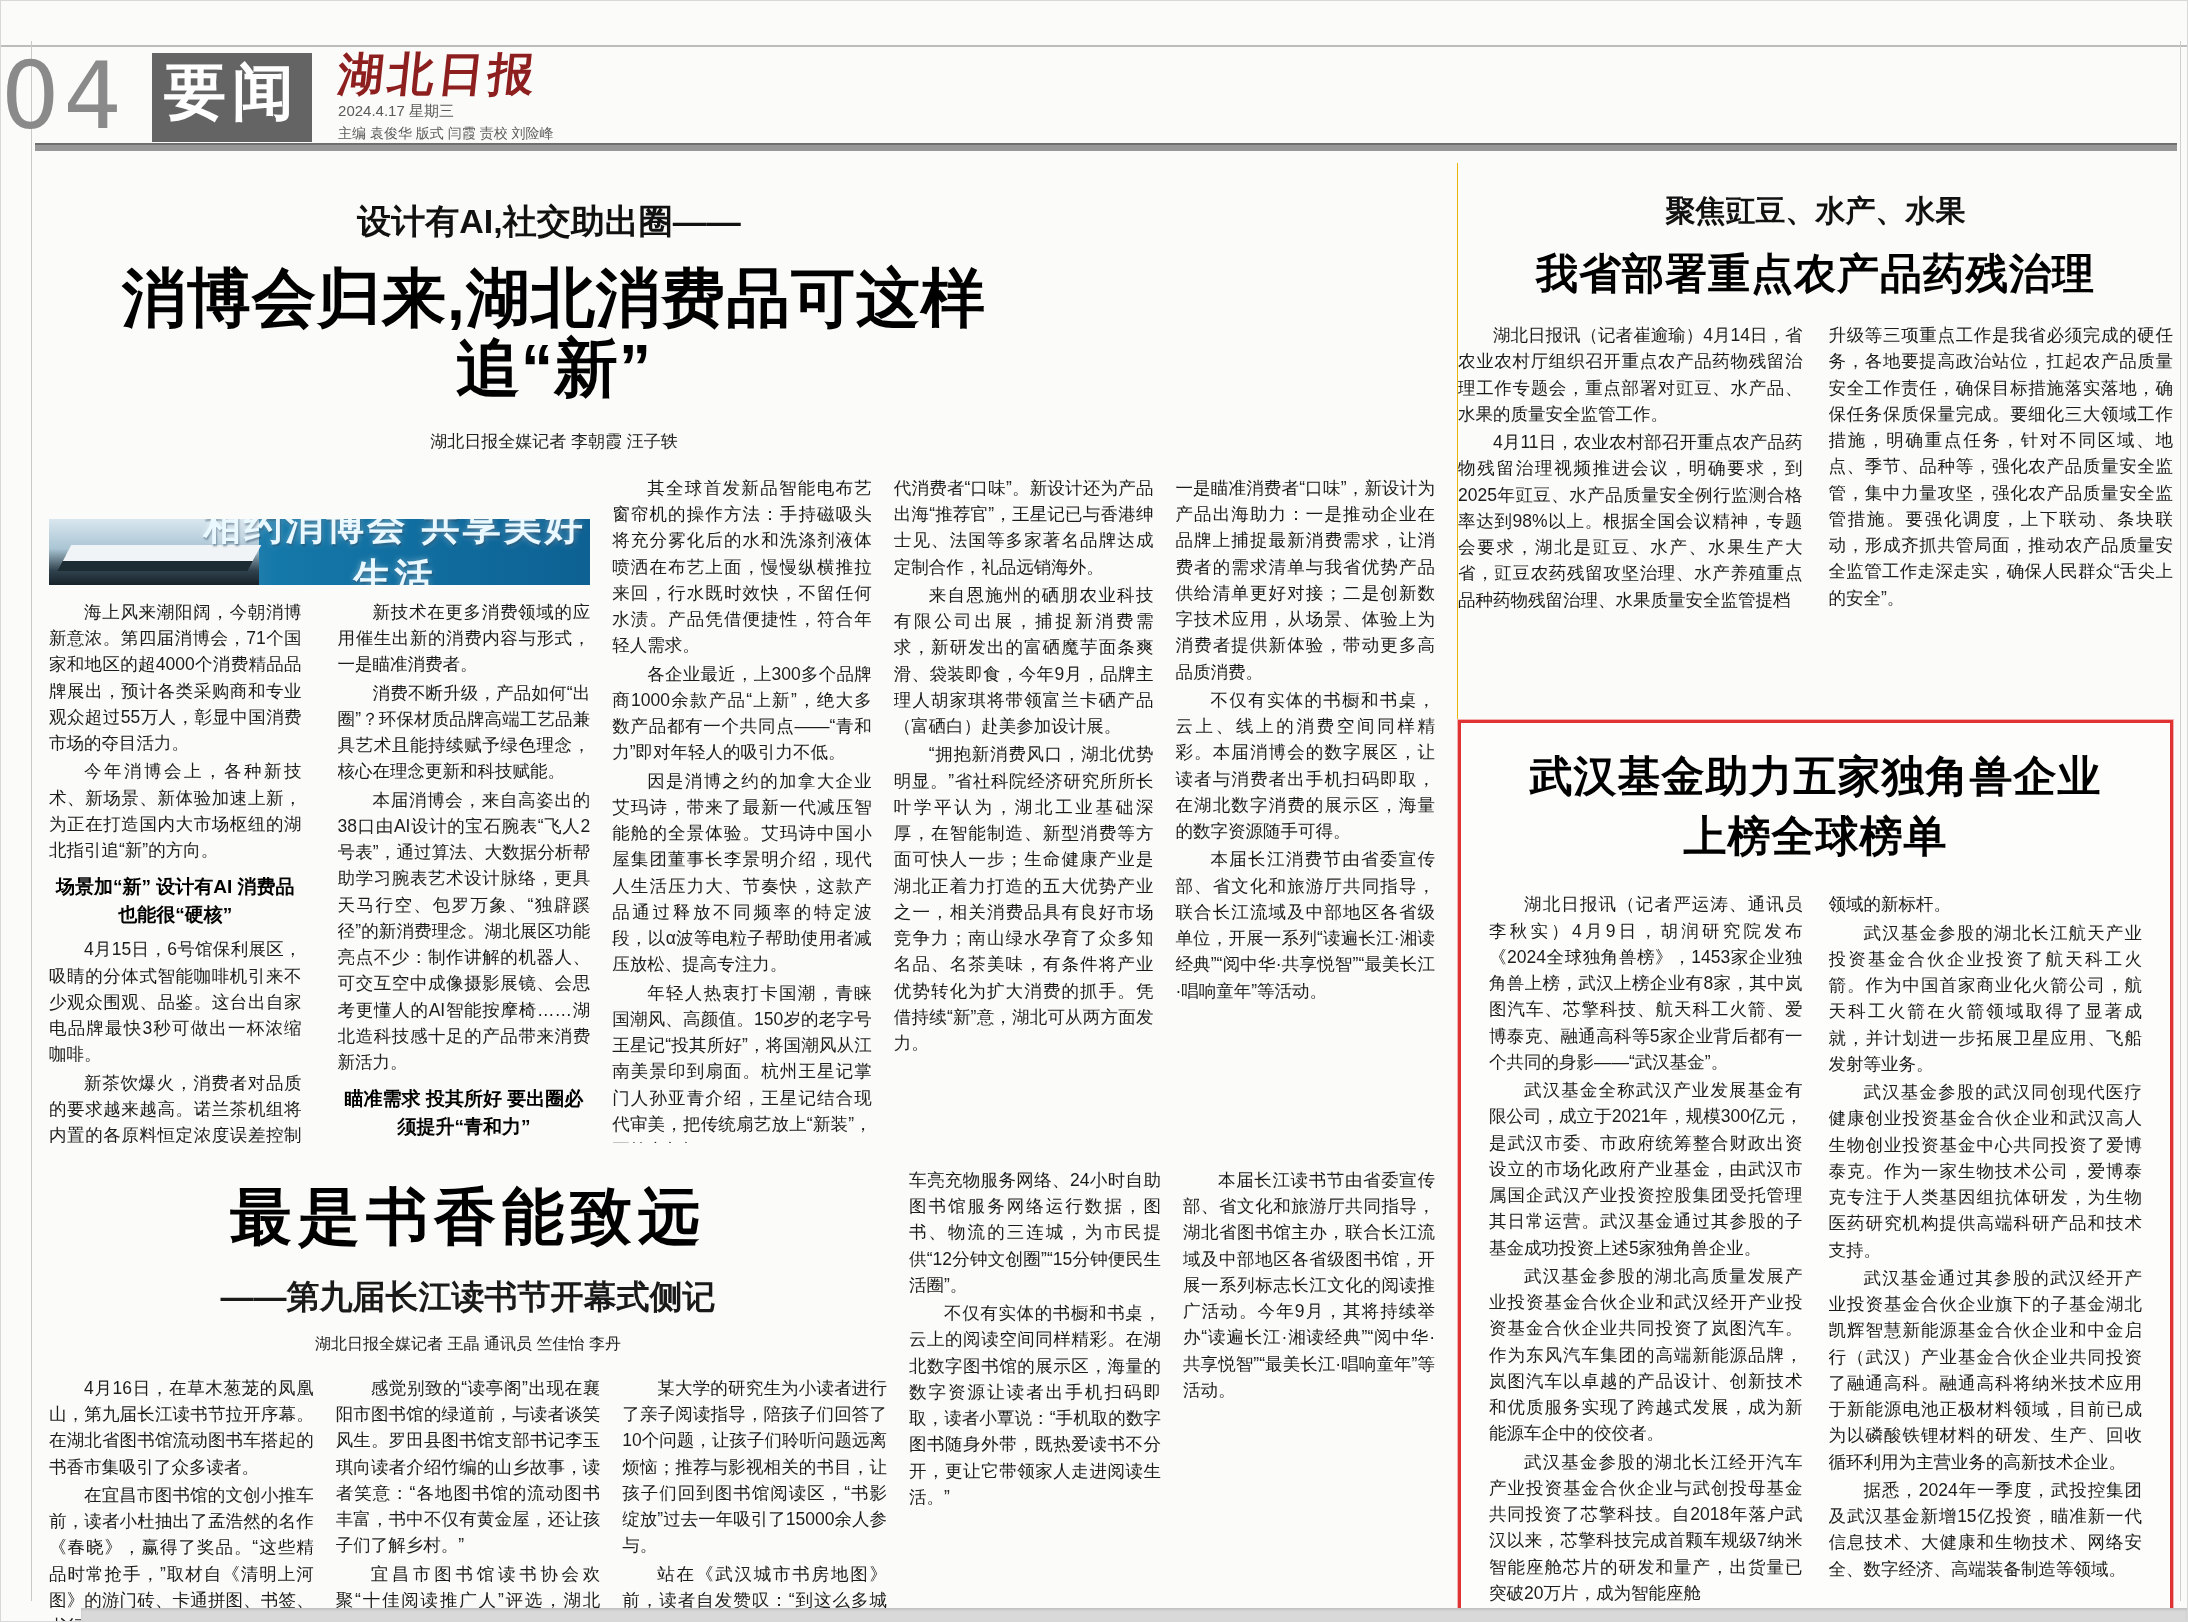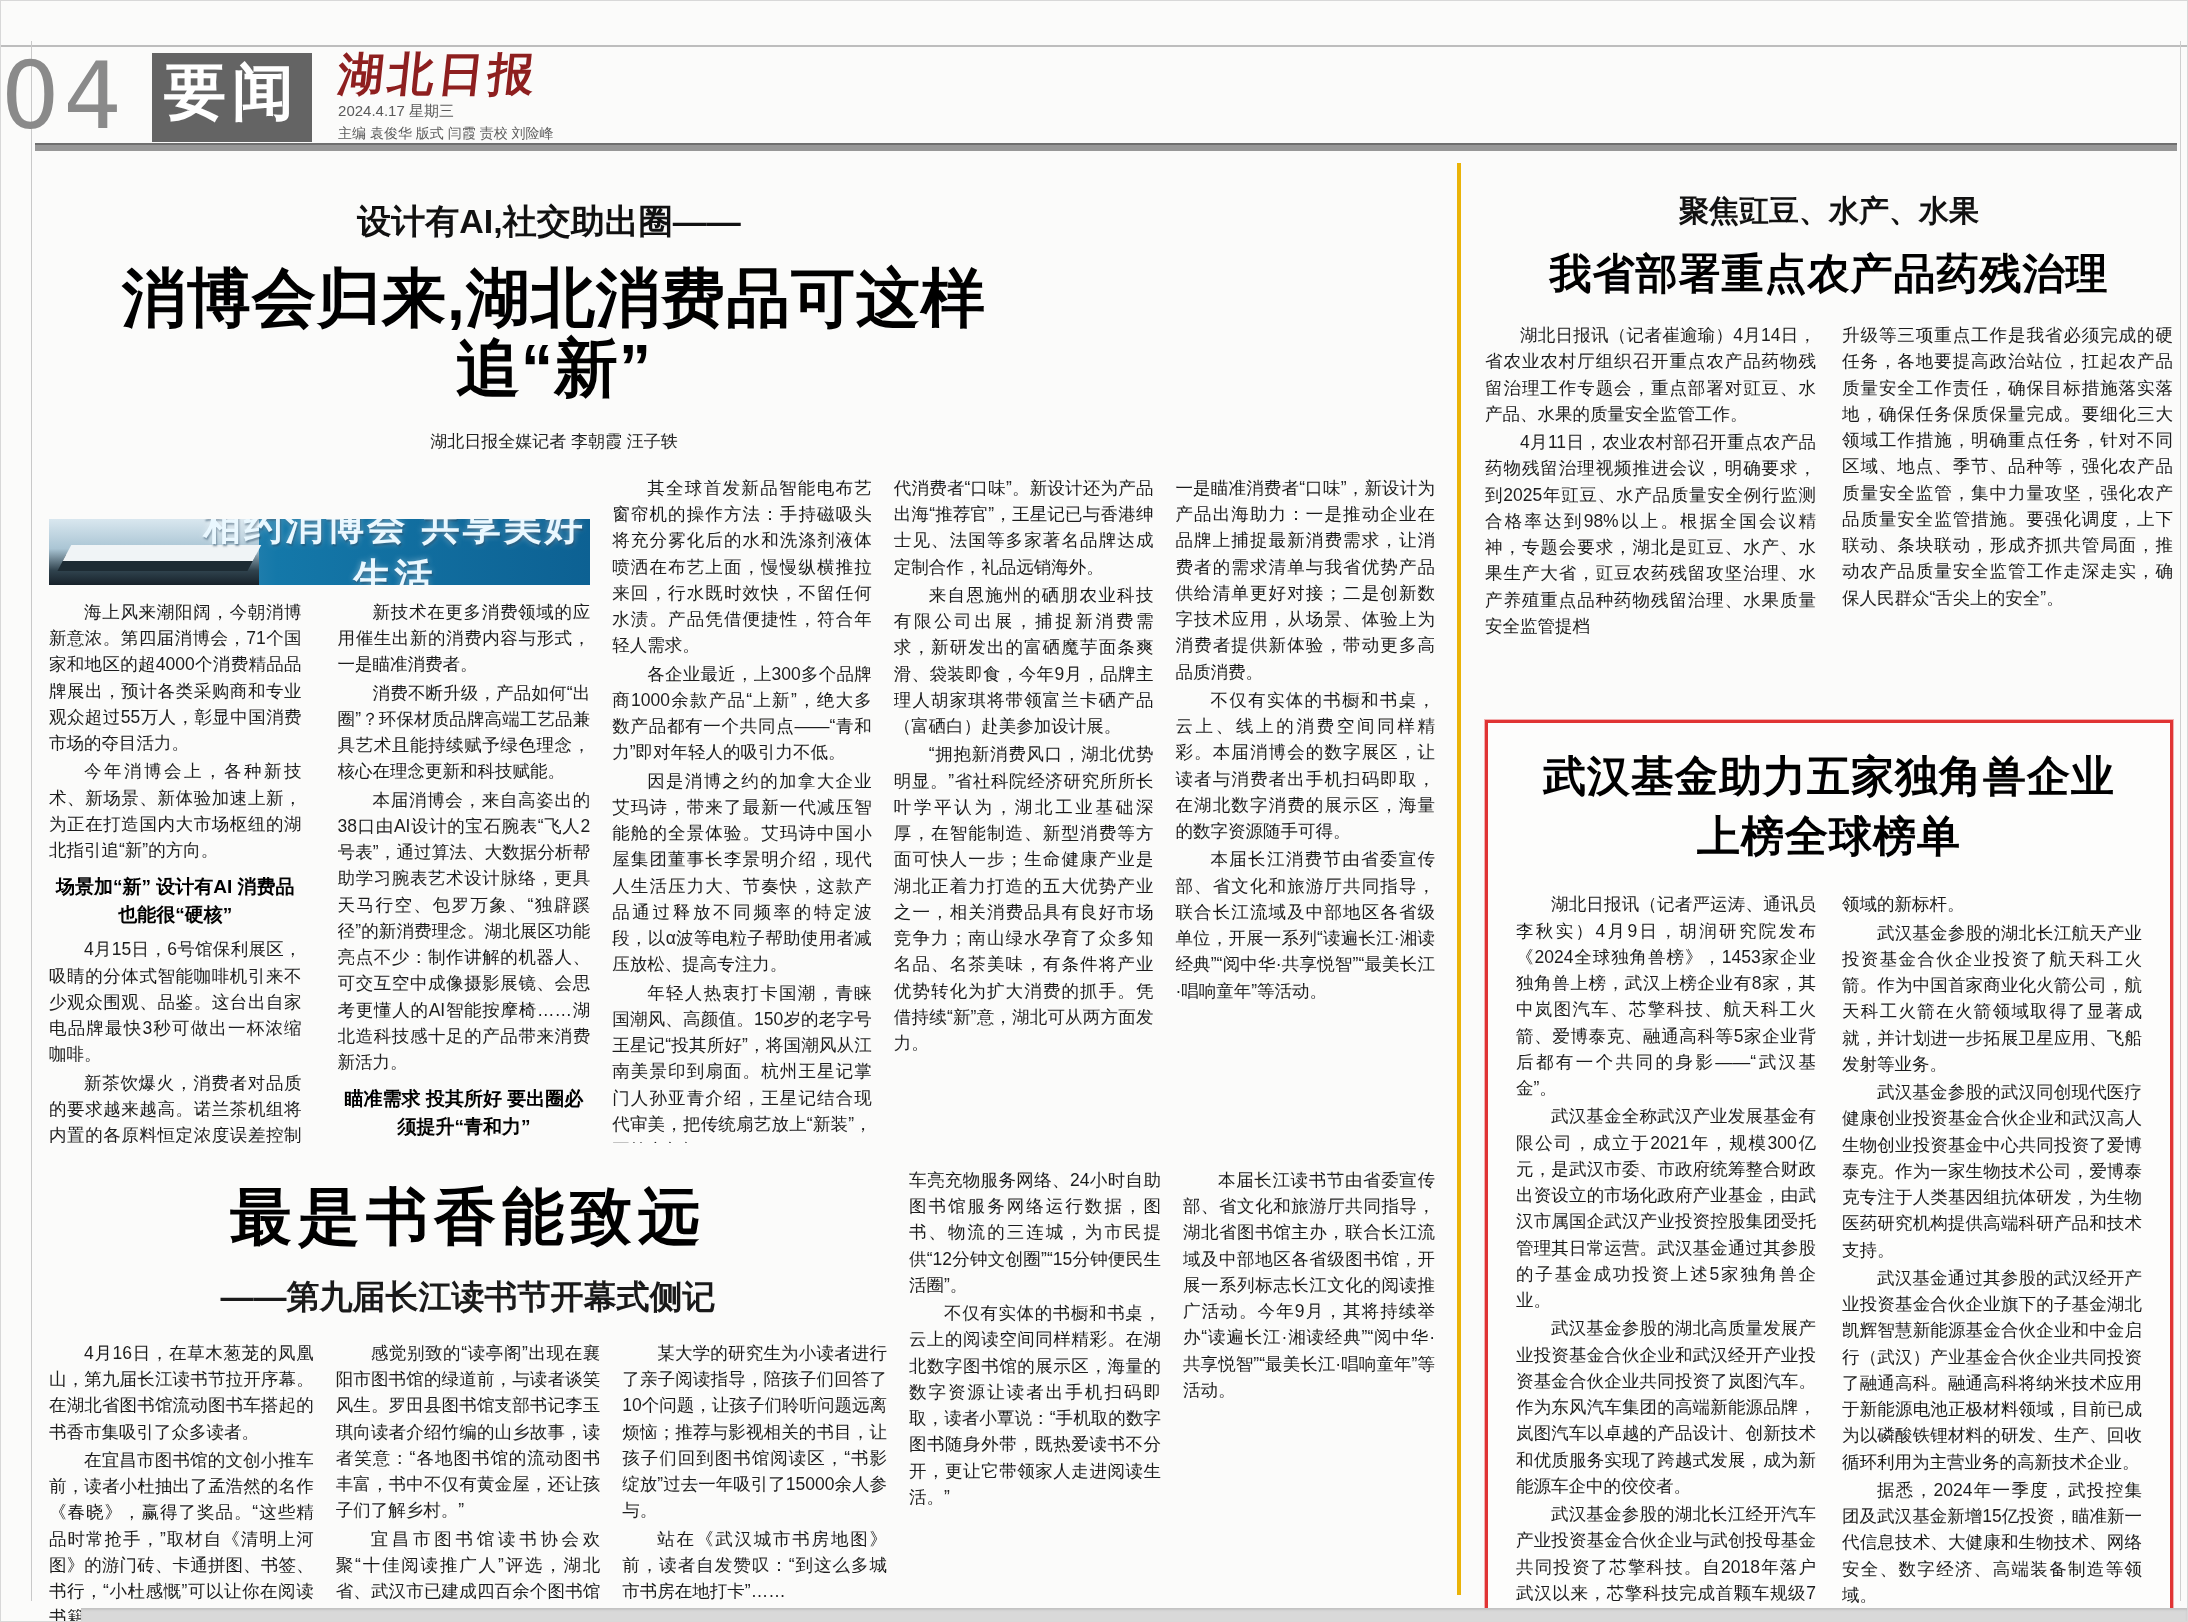--- a/index.html
+++ b/index.html
@@ -22,21 +22,21 @@
                     font-size:46px; line-height:1; color:#8e1f1f; transform:skewX(-6deg);
                     letter-spacing:4px; }
   .masthead-date  { font-size:15px; color:#5a5a5a; }
   .masthead-staff { font-size:14px; color:#5a5a5a; }
   .thick-rule { position:absolute; left:34px; right:10px; top:142px; height:8px;
                 background:#979797; border-top:2px solid #6f6f6f; }
 
   
   .content { position:absolute; top:162px; left:48px; right:14px; bottom:26px; display:flex; }
   .main-area { width:1408px; padding-right:22px; }
-  .side-area { flex:1; border-left:4px solid #eab308; padding-left:24px; }
+  .side-area { flex:1; border-left:1px solid #eab308; }
 
   
   .kicker { width:1000px; text-align:center; font-size:34px; font-weight:bold;
             color:#111; margin-top:36px; }
   .main-headline { width:1010px; text-align:center; font-size:64px; font-weight:bold;
                    color:#000; margin-top:18px; line-height:1.1; letter-spacing:1px; }
   .main-byline { width:1010px; text-align:center; font-size:17px; color:#222; margin-top:26px; }
   .top-body { display:grid; grid-template-columns:repeat(5,1fr); gap:22px;
               margin-top:22px; height:668px; overflow:hidden; }
   .colgroup2 { grid-column:1 / 3; display:flex; flex-direction:column; }
@@ -151,20 +151,21 @@
             <p class="para cont">一是瞄准消费者“口味”，新设计为产品出海助力：一是推动企业在品牌上捕捉最新消费需求，让消费者的需求清单与我省优势产品供给清单更好对接；二是创新数字技术应用，从场景、体验上为消费者提供新体验，带动更多高品质消费。</p>
             <p class="para">不仅有实体的书橱和书桌，云上、线上的消费空间同样精彩。本届消博会的数字展区，让读者与消费者出手机扫码即取，在湖北数字消费的展示区，海量的数字资源随手可得。</p>
             <p class="para">本届长江消费节由省委宣传部、省文化和旅游厅共同指导，联合长江流域及中部地区各省级单位，开展一系列“读遍长江·湘读经典”“阅中华·共享悦智”“最美长江·唱响童年”等活动。</p>
           </div>
       </div>
 
       <div class="book-story">
         <div class="book-left">
           <div class="book-headline">最是书香能致远</div>
           <div class="book-sub">——第九届长江读书节开幕式侧记</div>
+          <div class="book-byline">湖北日报全媒记者 王晶 通讯员 竺佳怡 李丹</div>
           <div class="book-cols">
             <div class="col">
                 <p class="para">4月16日，在草木葱茏的凤凰山，第九届长江读书节拉开序幕。在湖北省图书馆流动图书车搭起的书香市集吸引了众多读者。</p>
                 <p class="para">在宜昌市图书馆的文创小推车前，读者小杜抽出了孟浩然的名作《春晓》，赢得了奖品。“这些精品时常抢手，”取材自《清明上河图》的游门砖、卡通拼图、书签、书行，“小杜感慨”可以让你在阅读书籍时随手把玩的小书，“它可以吸引更多读书人。”</p>
               </div>
             <div class="col">
                 <p class="para">感觉别致的“读亭阁”出现在襄阳市图书馆的绿道前，与读者谈笑风生。罗田县图书馆支部书记李玉琪向读者介绍竹编的山乡故事，读者笑意：“各地图书馆的流动图书丰富，书中不仅有黄金屋，还让孩子们了解乡村。”</p>
                 <p class="para">宜昌市图书馆读书协会欢聚“十佳阅读推广人”评选，湖北省、武汉市已建成四百余个图书馆服务体系，实现全市公共图书馆资源通借通还网络。</p>
               </div>
             <div class="col">

